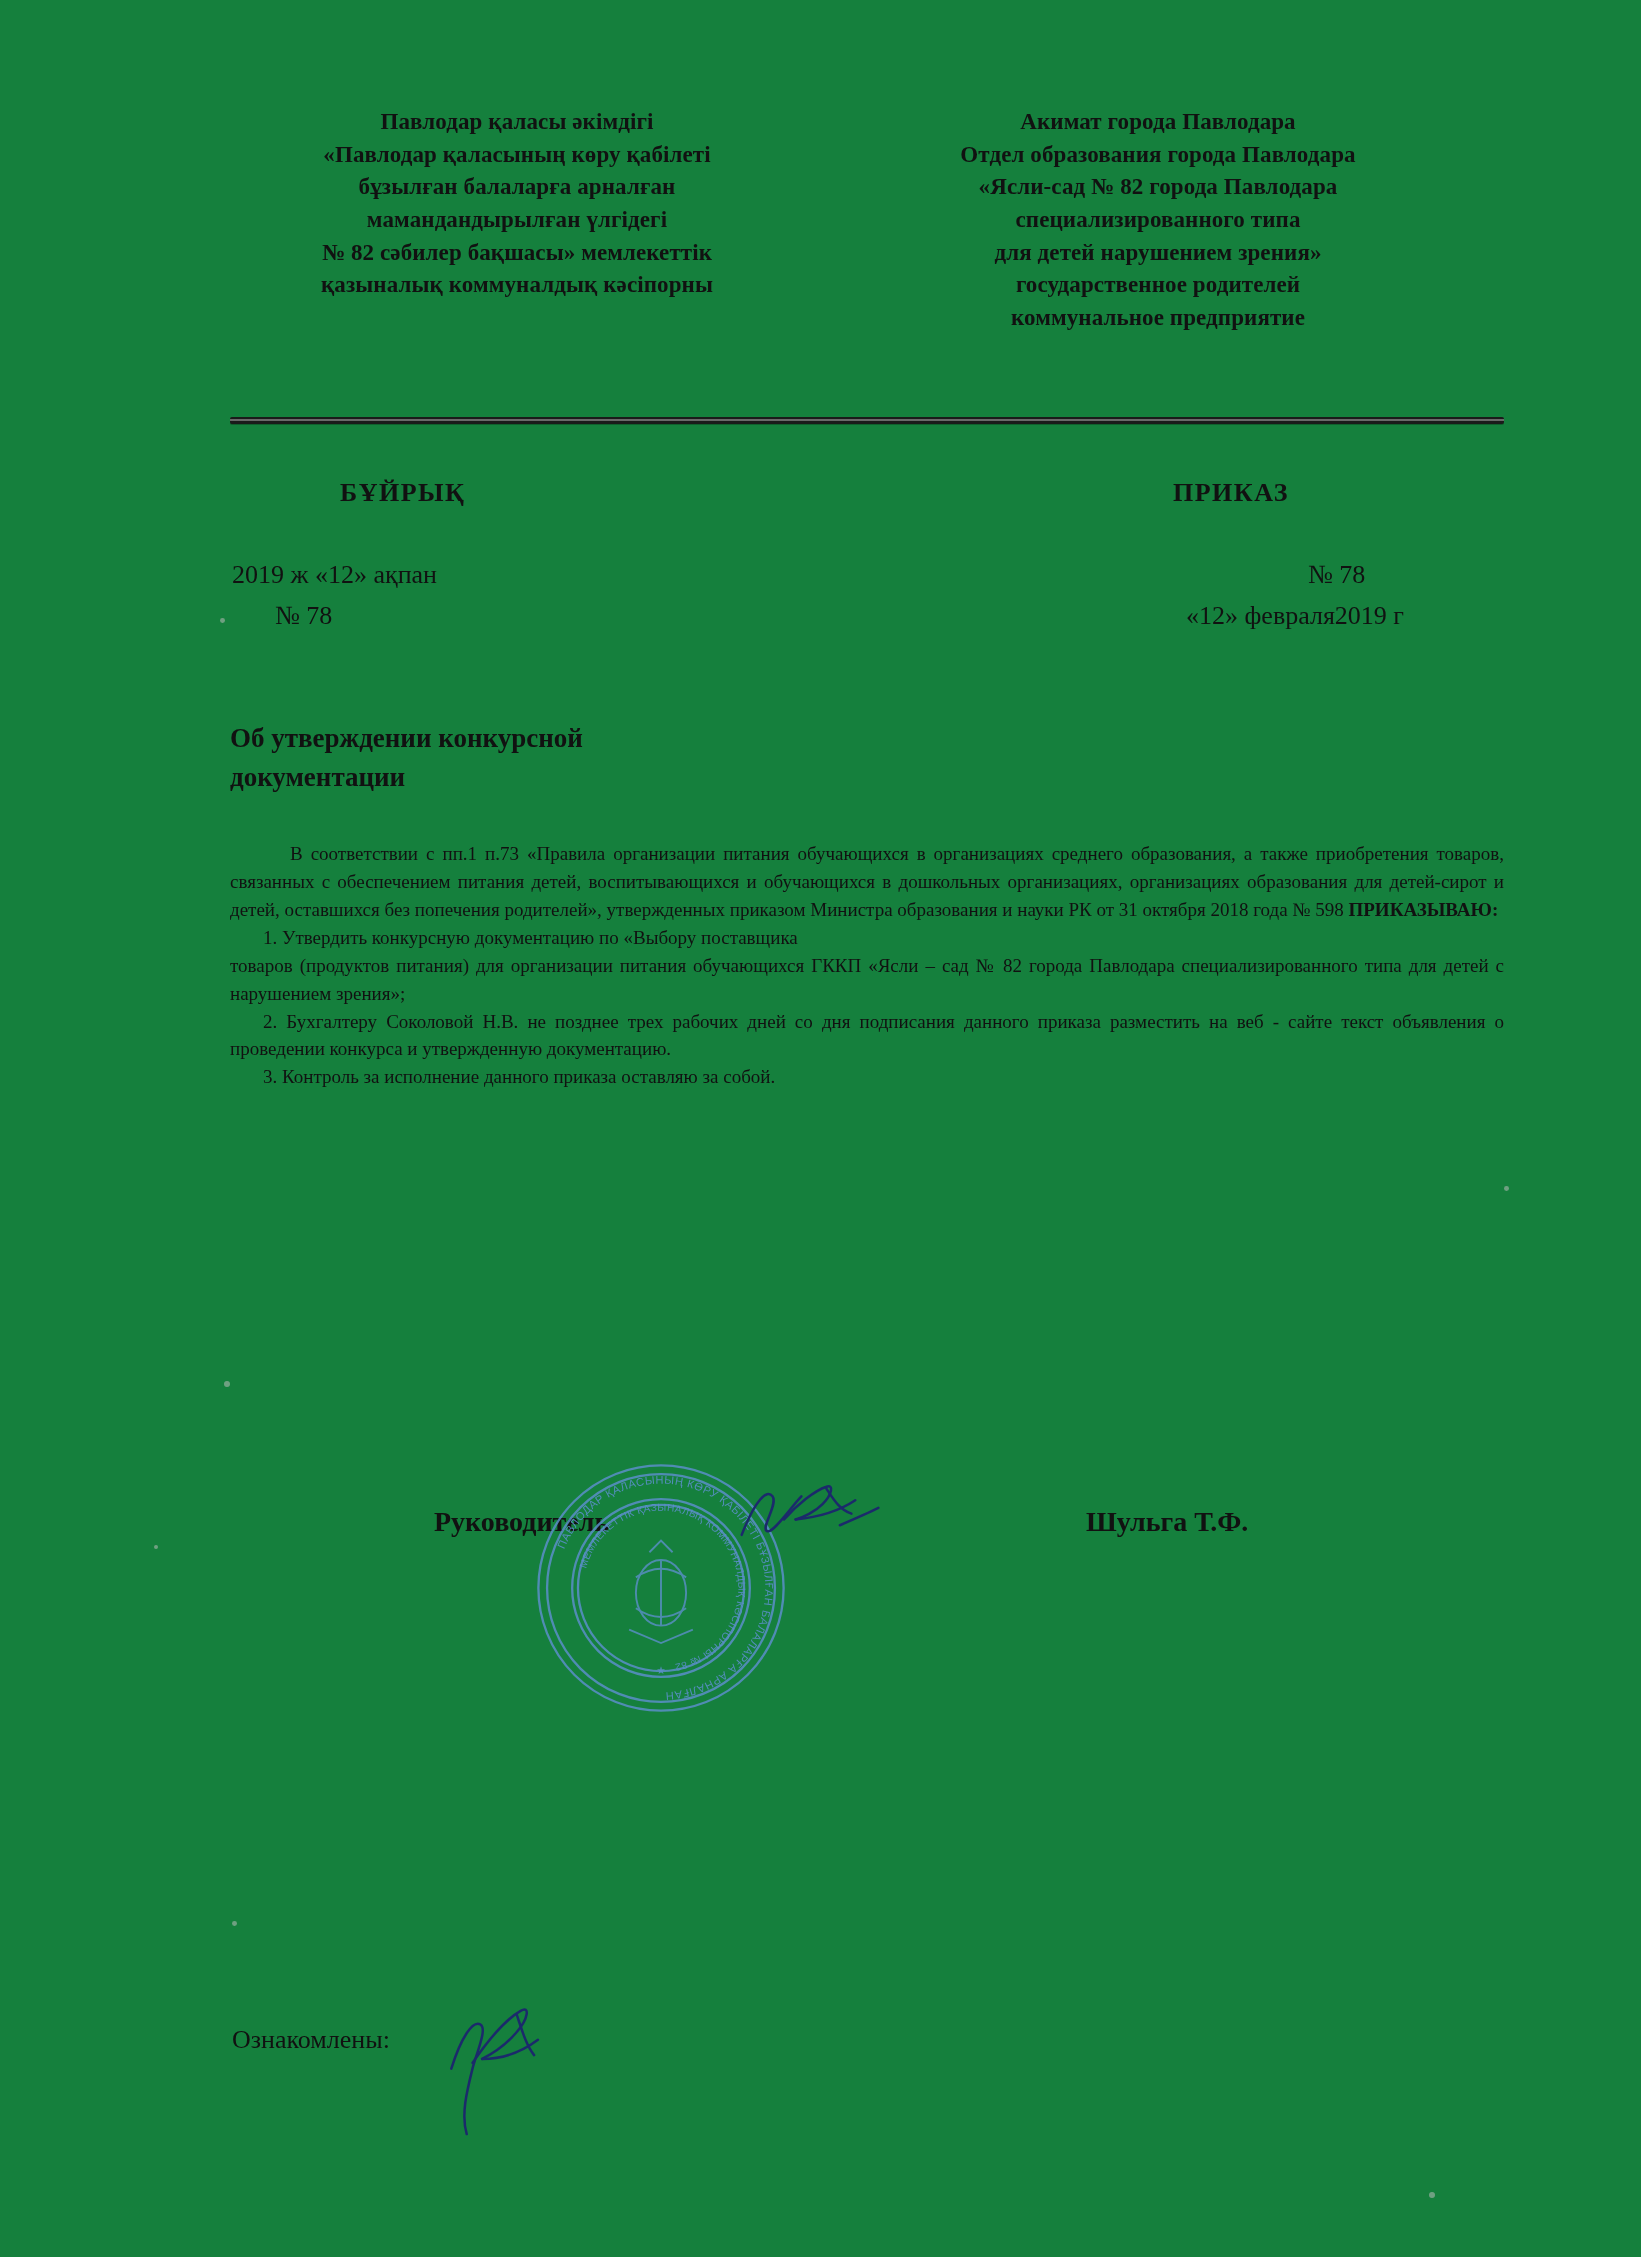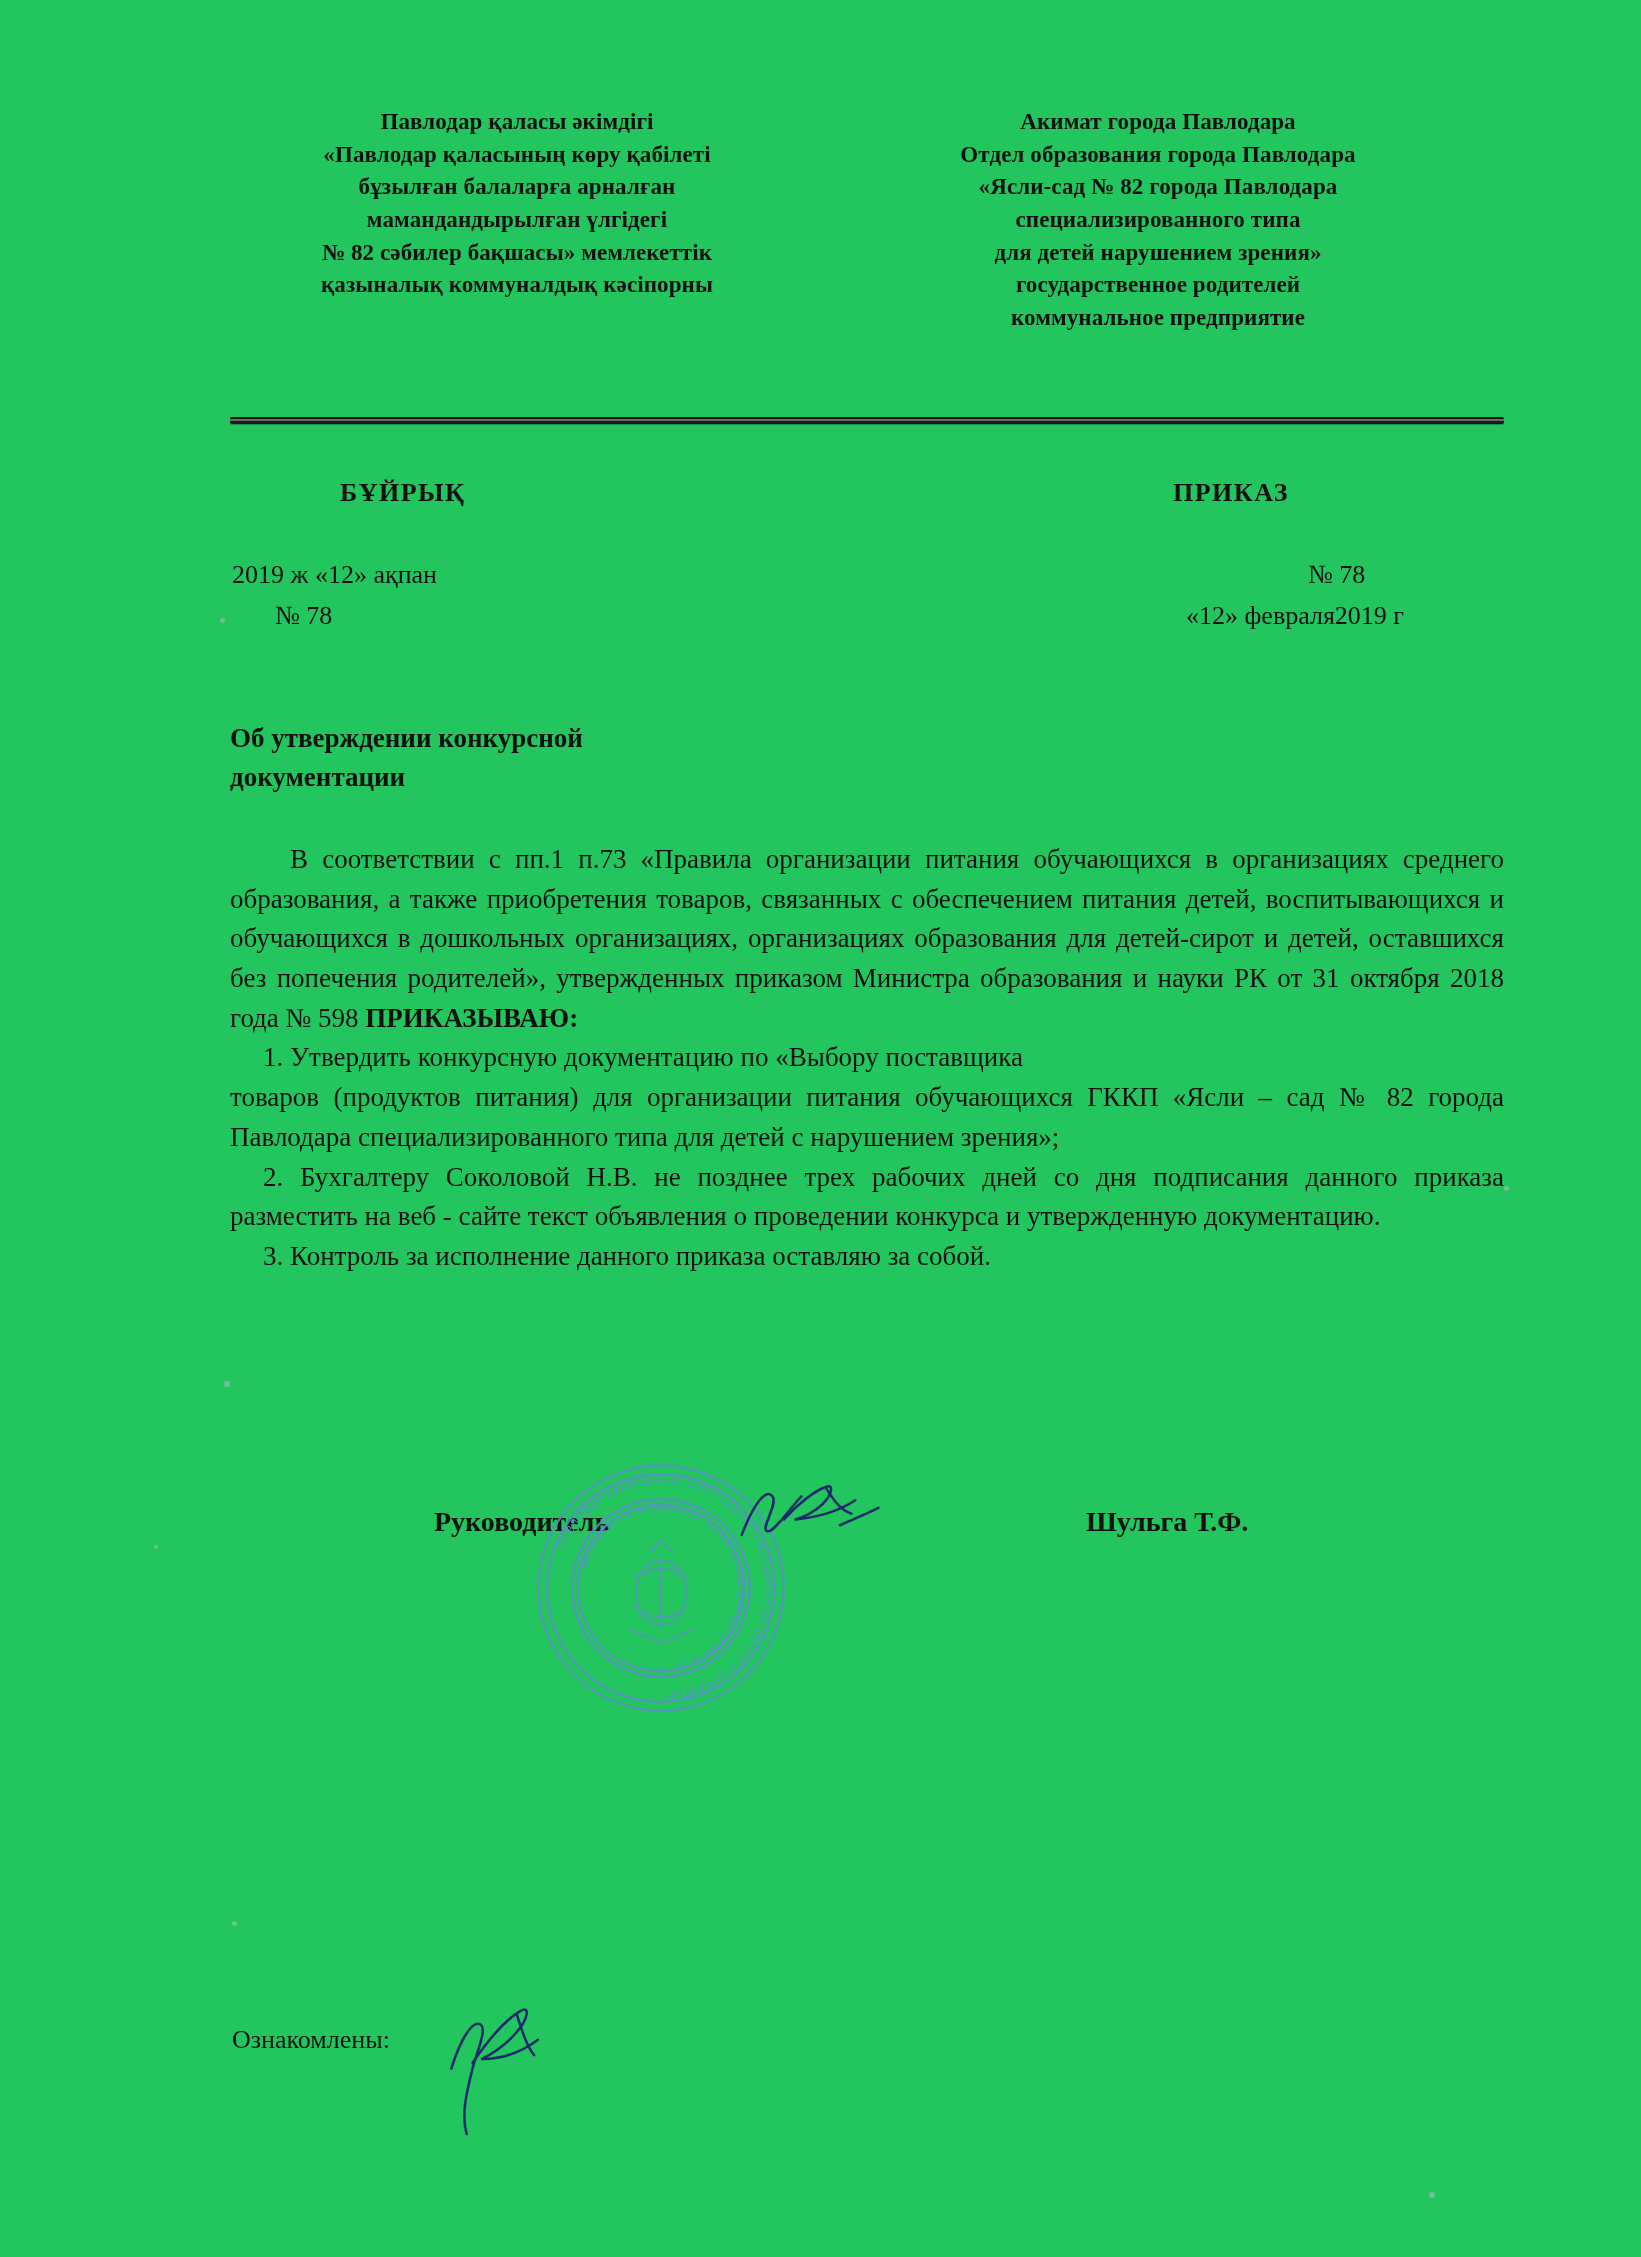--- a/index.html
+++ b/index.html
@@ -15,21 +15,21 @@
     font-family: "Liberation Serif", "DejaVu Serif", serif;
     color: #111111;
     overflow: hidden;
   }
   .page {
     position: absolute;
     left: 0;
     top: 0;
     width: 1641px;
     height: 2257px;
-    background: #22c55e;
+    background: #15803d;
   }
   
   .letterhead {
     position: absolute;
     top: 106px;
     left: 0;
     width: 1641px;
     display: flex;
     justify-content: space-between;
   }
@@ -123,21 +123,21 @@
     font-weight: bold;
     font-size: 27px;
     line-height: 1.45;
   }
   
   .body-text {
     position: absolute;
     top: 840px;
     left: 230px;
     width: 1274px;
-    font-size: 27px;
+    font-size: 19px;
     line-height: 1.47;
     text-align: justify;
   }
   .body-text p {
     margin: 0;
     text-align: justify;
     text-justify: inter-word;
   }
   .body-text p.indent {
     text-indent: 60px;

